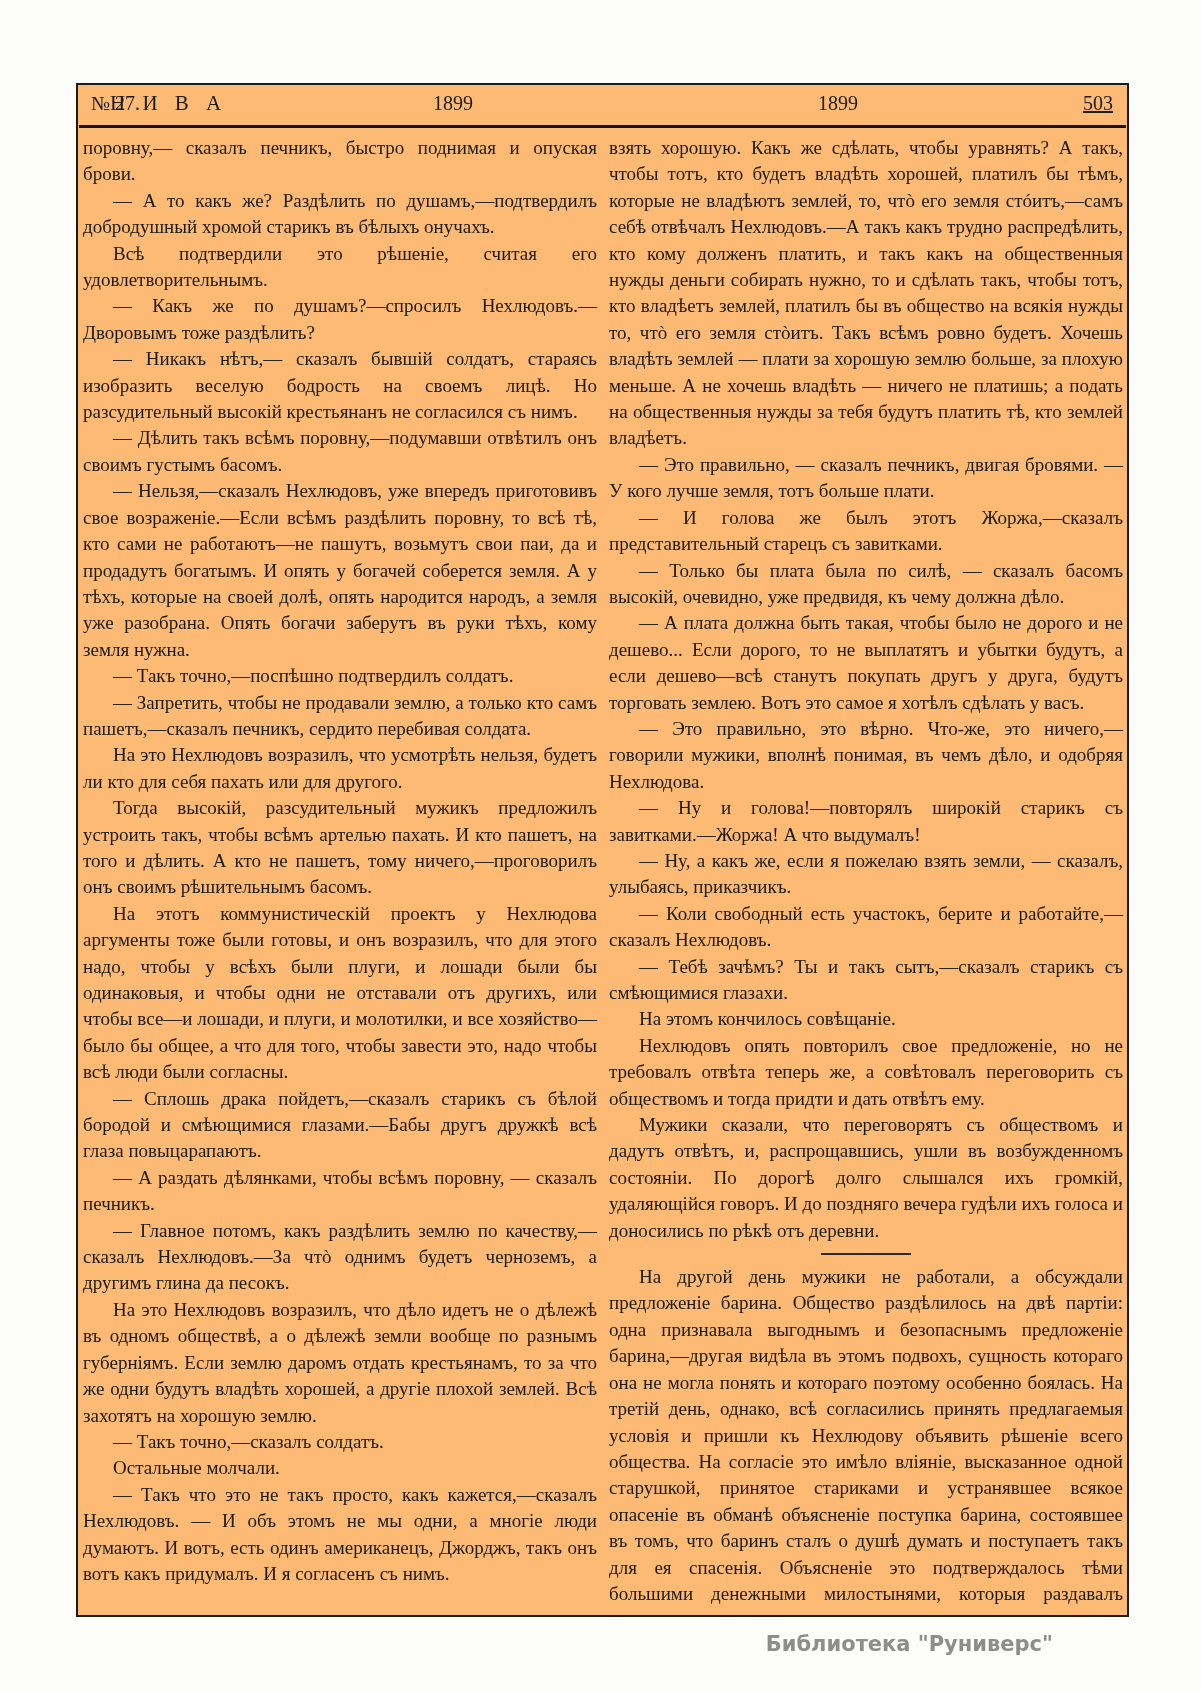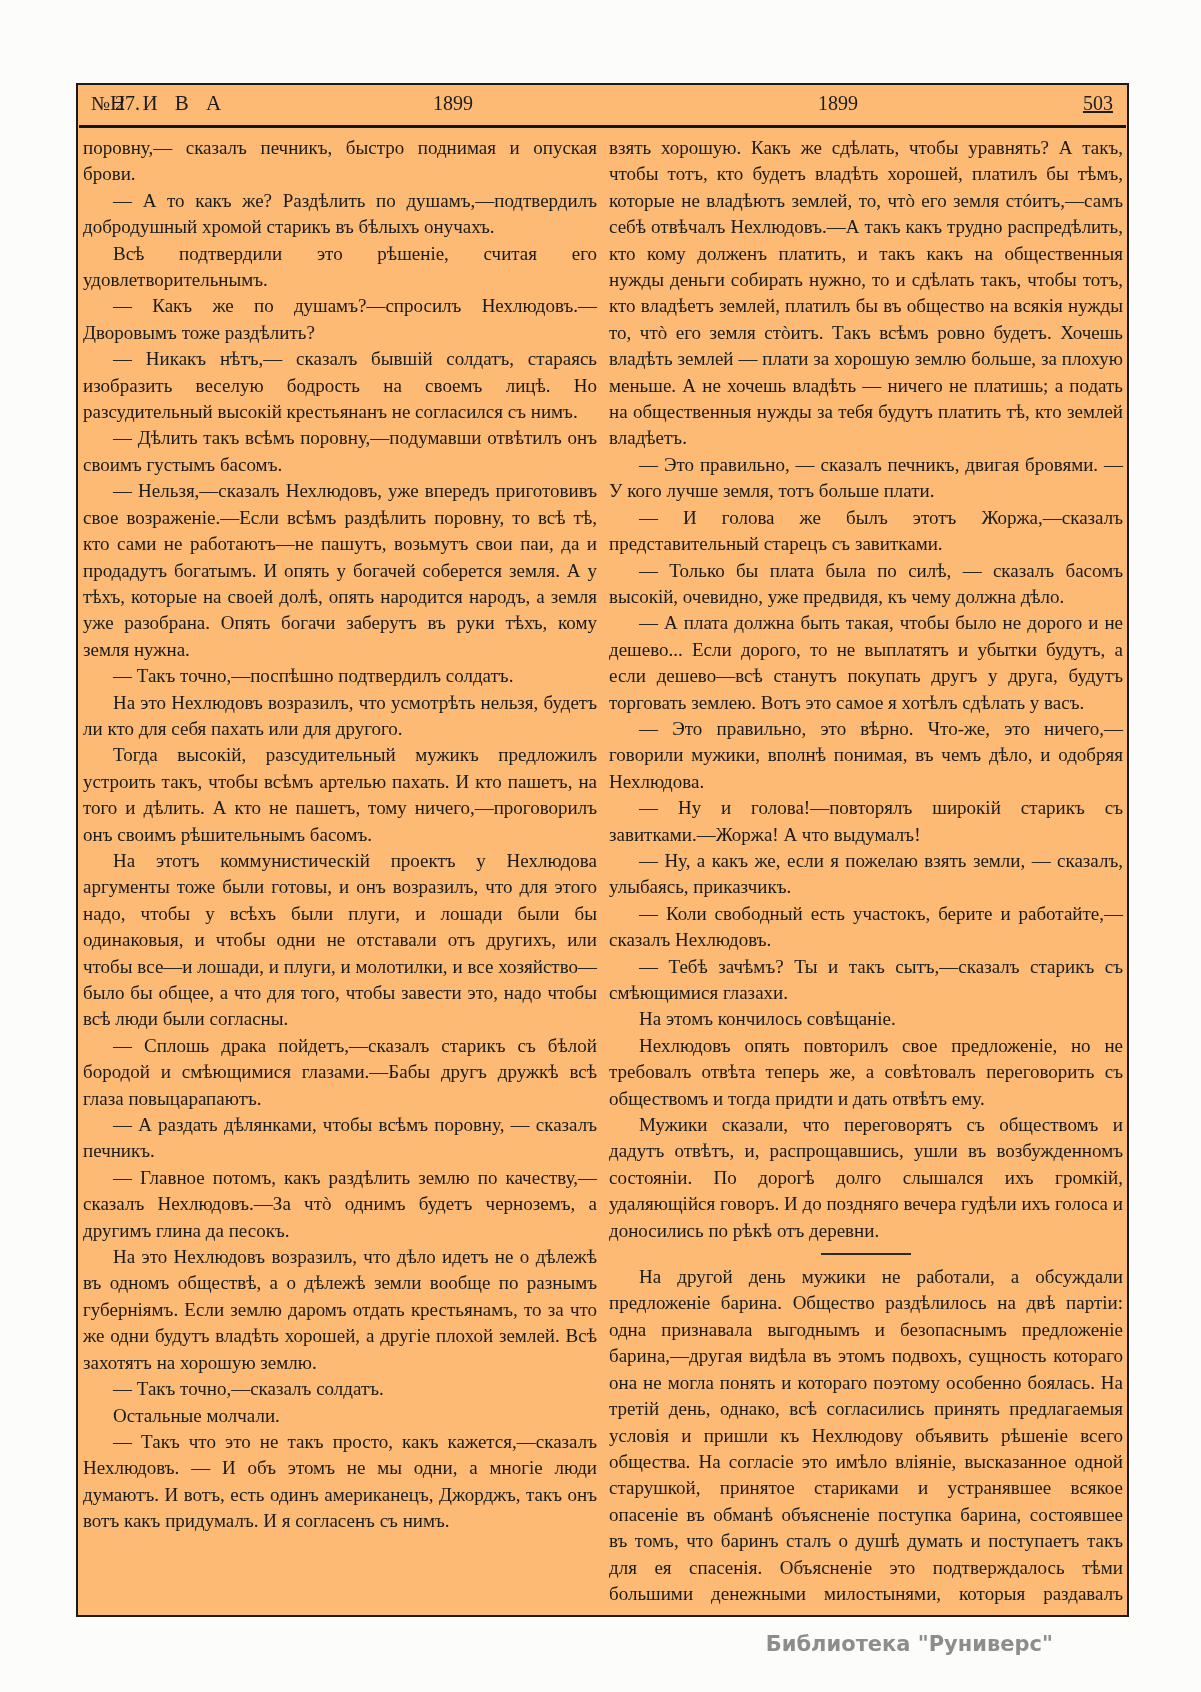--- a/index.html
+++ b/index.html
@@ -87,20 +87,21 @@
   <div class="columns">
     <div class="column">
         <p class="para">поровну,— сказалъ печникъ, быстро поднимая и опуская брови.</p>
         <p class="para indent">— А то какъ же? Раздѣлить по душамъ,—подтвердилъ добродушный хромой старикъ въ бѣлыхъ онучахъ.</p>
         <p class="para indent">Всѣ подтвердили это рѣшеніе, считая его удовлетворительнымъ.</p>
         <p class="para indent">— Какъ же по душамъ?—спросилъ Нехлюдовъ.—Дворовымъ тоже раздѣлить?</p>
         <p class="para indent">— Никакъ нѣтъ,— сказалъ бывшій солдатъ, стараясь изобразить веселую бодрость на своемъ лицѣ. Но разсудительный высокій крестьянанъ не согласился съ нимъ.</p>
         <p class="para indent">— Дѣлить такъ всѣмъ поровну,—подумавши отвѣтилъ онъ своимъ густымъ басомъ.</p>
         <p class="para indent">— Нельзя,—сказалъ Нехлюдовъ, уже впередъ приготовивъ свое возраженіе.—Если всѣмъ раздѣлить поровну, то всѣ тѣ, кто сами не работаютъ—не пашутъ, возьмутъ свои паи, да и продадутъ богатымъ. И опять у богачей соберется земля. А у тѣхъ, которые на своей долѣ, опять народится народъ, а земля уже разобрана. Опять богачи заберутъ въ руки тѣхъ, кому земля нужна.</p>
         <p class="para indent">— Такъ точно,—поспѣшно подтвердилъ солдатъ.</p>
+        <p class="para indent">— Запретить, чтобы не продавали землю, а только кто самъ пашетъ,—сказалъ печникъ, сердито перебивая солдата.</p>
         <p class="para indent">На это Нехлюдовъ возразилъ, что усмотрѣть нельзя, будетъ ли кто для себя пахать или для другого.</p>
         <p class="para indent">Тогда высокій, разсудительный мужикъ предложилъ устроить такъ, чтобы всѣмъ артелью пахать. И кто пашетъ, на того и дѣлить. А кто не пашетъ, тому ничего,—проговорилъ онъ своимъ рѣшительнымъ басомъ.</p>
         <p class="para indent">На этотъ коммунистическій проектъ у Нехлюдова аргументы тоже были готовы, и онъ возразилъ, что для этого надо, чтобы у всѣхъ были плуги, и лошади были бы одинаковыя, и чтобы одни не отставали отъ другихъ, или чтобы все—и лошади, и плуги, и молотилки, и все хозяйство—было бы общее, а что для того, чтобы завести это, надо чтобы всѣ люди были согласны.</p>
         <p class="para indent">— Сплошь драка пойдетъ,—сказалъ старикъ съ бѣлой бородой и смѣющимися глазами.—Бабы другъ дружкѣ всѣ глаза повыцарапаютъ.</p>
         <p class="para indent">— А раздать дѣлянками, чтобы всѣмъ поровну, — сказалъ печникъ.</p>
         <p class="para indent">— Главное потомъ, какъ раздѣлить землю по качеству,—сказалъ Нехлюдовъ.—За чтò однимъ будетъ черноземъ, а другимъ глина да песокъ.</p>
         <p class="para indent">На это Нехлюдовъ возразилъ, что дѣло идетъ не о дѣлежѣ въ одномъ обществѣ, а о дѣлежѣ земли вообще по разнымъ губерніямъ. Если землю даромъ отдать крестьянамъ, то за что же одни будутъ владѣть хорошей, а другіе плохой землей. Всѣ захотятъ на хорошую землю.</p>
         <p class="para indent">— Такъ точно,—сказалъ солдатъ.</p>
         <p class="para indent">Остальные молчали.</p>
         <p class="para indent">— Такъ что это не такъ просто, какъ кажется,—сказалъ Нехлюдовъ. — И объ этомъ не мы одни, а многіе люди думаютъ. И вотъ, есть одинъ американецъ, Джорджъ, такъ онъ вотъ какъ придумалъ. И я согласенъ съ нимъ.</p>

